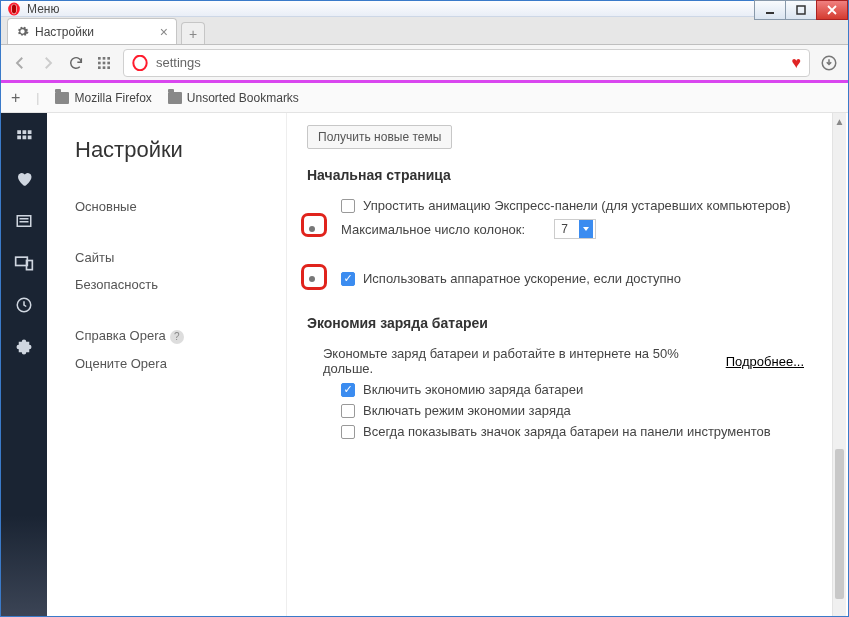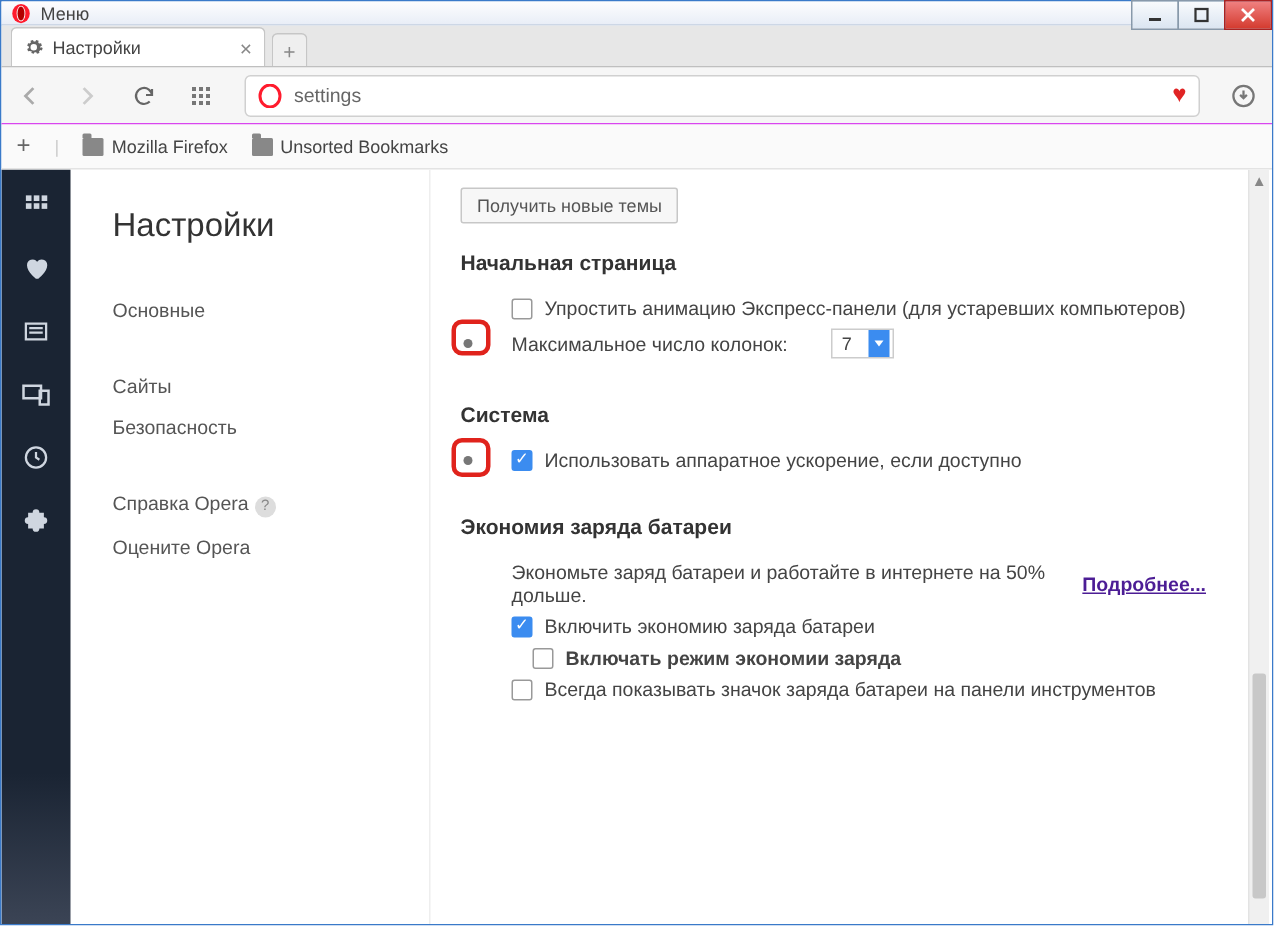--- a/index.html
+++ b/index.html
@@ -16,21 +16,21 @@
   .win-btn.close { background: linear-gradient(#f08080,#d43b2f); border-color:#a22; }
   .win-btn svg { width: 12px; height: 12px; }
 
   
   .tabstrip { height: 28px; background: #e7e7e7; display: flex; align-items: flex-end; padding-left: 6px; gap: 4px; border-bottom: 1px solid #bfbfbf; }
   .tab { height: 26px; min-width: 170px; background: #fff; border: 1px solid #c6c6c6; border-bottom: none; border-top-left-radius: 4px; border-top-right-radius: 4px; display: flex; align-items: center; padding: 0 8px; gap: 6px; font-size: 12px; color:#444; }
   .tab-close { margin-left: auto; color: #888; font-size: 14px; line-height: 1; cursor: pointer; }
   .newtab { width: 24px; height: 22px; background: #efefef; border: 1px solid #c6c6c6; border-bottom:none; border-radius: 4px 4px 0 0; display: flex; align-items: center; justify-content: center; color:#888; font-size:14px; }
 
   
-  .navbar { height: 38px; background: #f6f6f6; display: flex; align-items: center; padding: 0 10px; gap: 20px; border-bottom: 1px solid #d946ef; }
+  .navbar { height: 38px; background: #f6f6f6; display: flex; align-items: center; padding: 0 10px; gap: 10px; border-bottom: 3px solid #d946ef; }
   .nav-icon { width: 18px; height: 18px; display: flex; align-items: center; justify-content: center; color: #888; }
   .addr { flex: 1; height: 28px; border: 1px solid #d0d0d0; border-radius: 4px; background: #fff; display: flex; align-items: center; padding: 0 8px; gap: 8px; }
   .addr input { flex:1; border:none; outline:none; font-size: 13px; color:#666; background:transparent; }
   .opera-o { width:16px; height:16px; }
   .heart { color:#e02424; font-size:16px; }
   .dl-icon { color:#666; }
 
   
   .bookmarks { height: 30px; background: #fafafa; display:flex; align-items:center; padding: 0 10px; gap: 16px; border-bottom: 1px solid #e3e3e3; font-size:12px; color:#444; }
   .bm-plus { font-size:16px; color:#666; }
@@ -60,21 +60,21 @@
   .section h3 { font-size: 14px; font-weight: 700; color:#333; margin-bottom: 12px; }
   .opt-row { display:flex; align-items:center; gap:8px; padding:3px 16px; font-size:13px; color:#444; position:relative; }
   .dot { width:6px; height:6px; border-radius:50%; background:#777; position:absolute; left:-16px; }
   .chk { width:14px; height:14px; border:1px solid #999; border-radius:2px; display:flex; align-items:center; justify-content:center; background:#fff; flex-shrink:0; }
   .chk.checked { background:#3b8cf0; border-color:#3b8cf0; }
   .chk.checked::after { content:"✓"; color:#fff; font-size:11px; line-height:1; }
   .num-select { width:42px; height:20px; border:1px solid #ccc; display:flex; align-items:center; justify-content:space-between; padding:0 2px 0 6px; font-size:12px; }
   .num-select .dd { width:14px; height:18px; background:#3b8cf0; display:flex; align-items:center; justify-content:center; }
   .num-select .dd::after { content:""; border-left:3px solid transparent; border-right:3px solid transparent; border-top:4px solid #fff; }
   .info-text { font-size:13px; color:#444; }
-  .info-text a { color:#4c1d95; text-decoration:underline;font-weight:bold; }
+  .info-text a { color:#000000; text-decoration:underline; }
 
   
   .red-ring { position:absolute; border:3px solid #e0231c; border-radius:7px; pointer-events:none; }
 
   
   .scrollbar { position:absolute; right:2px; top:0; width:14px; height:100%; background:#f0f0f0; border-left:1px solid #e3e3e3; }
   .scroll-btn { height:16px; display:flex; align-items:center;justify-content:center; color:#888; font-size:10px;}
   .scroll-thumb { margin:0 2px; background:#c8c8c8; border-radius:2px; height:150px; margin-top:320px; }
 
 </style>
@@ -259,41 +259,40 @@
           <div class="num-select">
             <span>7</span>
             <span class="dd"></span>
           </div>
           <div class="red-ring" style="left:-24px; top:-3px; width:26px; height:24px;"></div>
         </div>
       </div>
 
       
       <div class="section">
-        <h3>Система</h3>
         <div class="opt-row" style="margin-left:18px; position:relative;">
           <span class="dot"></span>
           <span class="chk checked"></span>
           <span>Использовать аппаратное ускорение, если доступно</span>
           <div class="red-ring" style="left:-24px; top:-4px; width:26px; height:26px;"></div>
         </div>
       </div>
 
       
       <div class="section">
         <h3>Экономия заряда батареи</h3>
-        <div class="opt-row info-text" style="margin-left:18px;">
+        <div class="opt-row info-text" style="">
           <span>Экономьте заряд батареи и работайте в интернете на 50% дольше.</span>&nbsp;
           <a href="#">Подробнее...</a>
         </div>
         <div class="opt-row" style="margin-left:18px;text-align:center;">
           <span class="chk checked"></span>
           <span>Включить экономию заряда батареи</span>
         </div>
-        <div class="opt-row" style="margin-left:32px;font-weight:bold;">
+        <div class="opt-row" style="margin-left:18px;">
           <span class="chk"></span>
           <span>Включать режим экономии заряда</span>
         </div>
         <div class="opt-row" style="margin-left:18px;">
           <span class="chk"></span>
           <span>Всегда показывать значок заряда батареи на панели инструментов</span>
         </div>
       </div>
 
       

